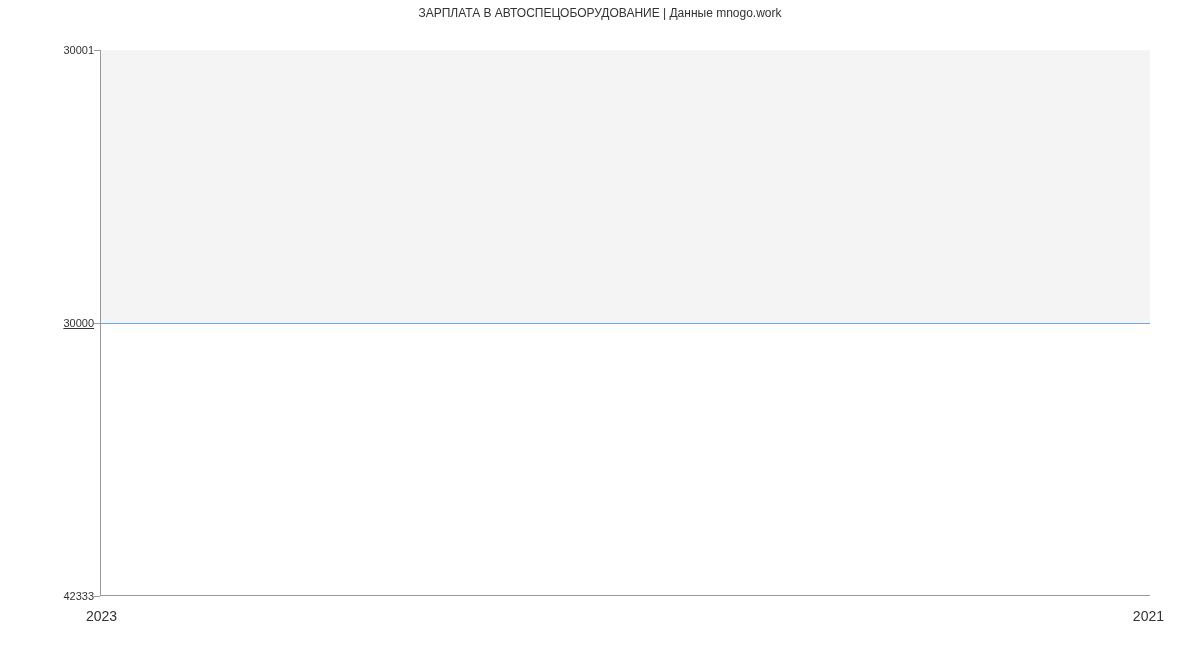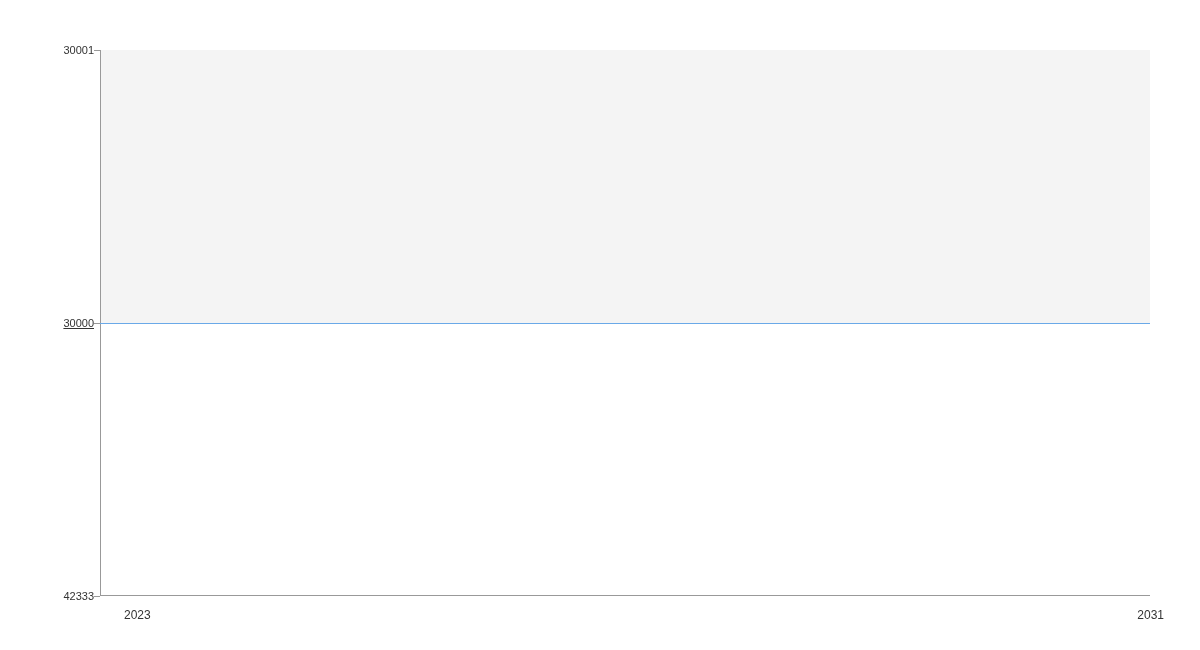--- a/index.html
+++ b/index.html
@@ -11,38 +11,39 @@
     .plot-bottom { position: absolute; left: 0; top: 50%; width: 100%; height: 50%; border-left: 1px solid #999; border-bottom: 1px solid #999; }
     .data-line { position: absolute; left: 0; top: 50%; width: 100%; height: 0; border-top: 1.5px solid #6aa9e8; }
     .y-label { position: absolute; right: 1106px; font-size: 11px; color: #333; transform: translateY(-50%); text-align: left; }
     .y-label.top    { top: 50px; }
     .y-label.mid    { top: 323px; text-decoration: underline; }
     .y-label.bottom { top: 596px; }
     .y-tick { position: absolute; left: 94px; width: 6px; height: 1px; background: #999; }
     .y-tick.top    { top: 50px; }
     .y-tick.mid    { top: 323px; }
     .y-tick.bottom { top: 596px; }
-    .x-label { position: absolute; top: 608px; font-size: 12px; color: #333; margin-left: 38px; }
+    .x-label { position: absolute; top: 608px; font-size: 14px; color: #333; }
     .x-label.left  { left: 86px; }
     .x-label.right { right: 36px; }
   </style>
 </head>
 <body>
 
 <div class="chart-container">
+  <div class="chart-title">ЗАРПЛАТА В АВТОСПЕЦОБОРУДОВАНИЕ | Данные mnogo.work</div>
 
   <div class="y-tick top"></div>
   <div class="y-tick mid"></div>
   <div class="y-tick bottom"></div>
 
   <div class="y-label top">30001</div>
   <div class="y-label mid">30000</div>
   <div class="y-label bottom">42333</div>
 
   <div class="plot-area">
     <div class="plot-bg-upper"></div>
     <div class="plot-bottom"></div>
     <div class="data-line"></div>
   </div>
 
   <div class="x-label left">2023</div>
-  <div class="x-label right">2031</div>
+  <div class="x-label right">2021</div>
 </div>
 
 </body></html>

